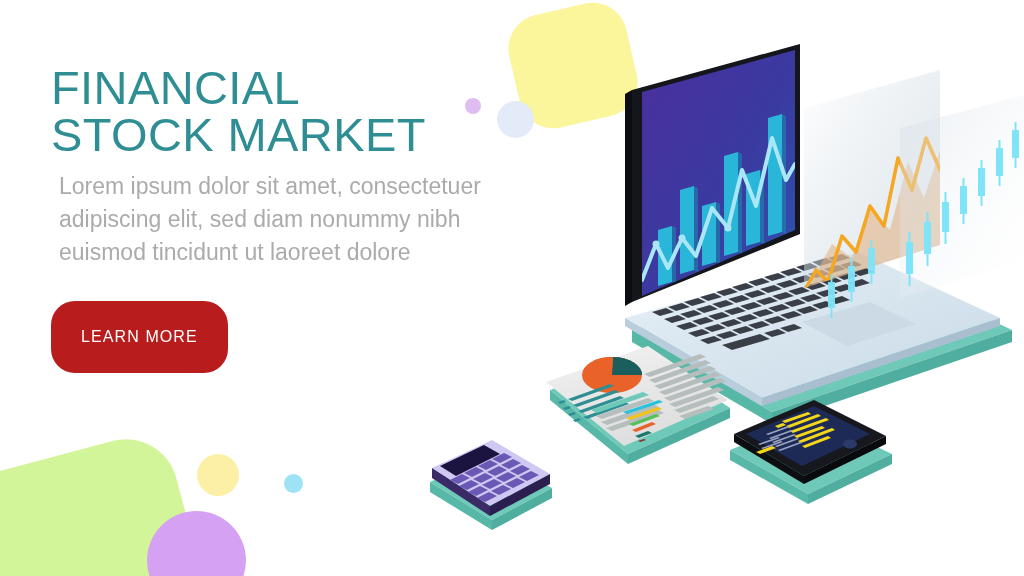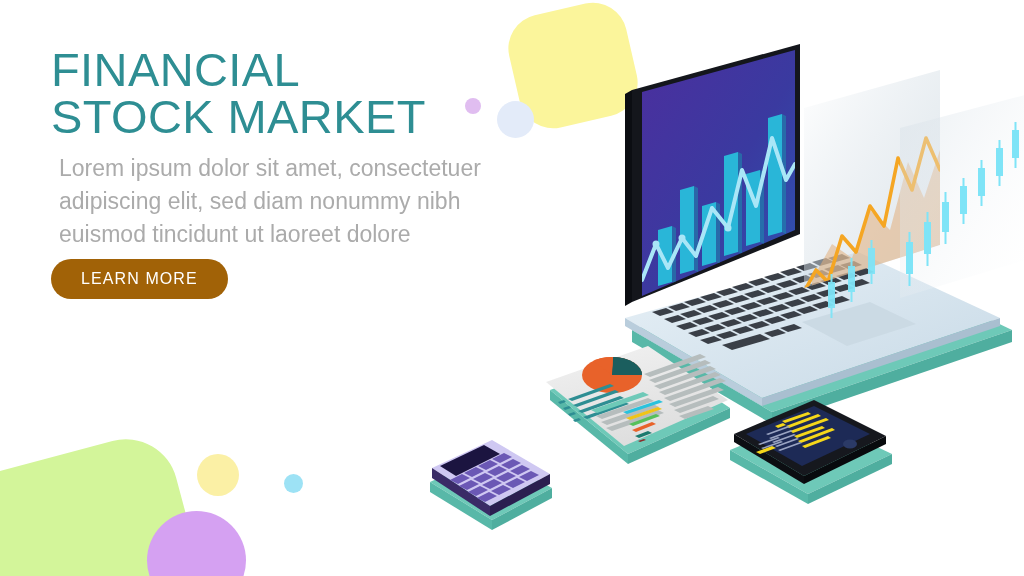--- a/index.html
+++ b/index.html
@@ -31,32 +31,32 @@
   #dot-purple{left:147px;top:511px;width:99px;height:99px;background:#D5A1F2;border-radius:50%;}
   #dot-yellow-low{left:197px;top:454px;width:42px;height:42px;background:#FBF0A5;border-radius:50%;}
   #dot-cyan-low{left:284px;top:474px;width:19px;height:19px;background:#9DE2F5;border-radius:50%;}
 
   
   #text-block{position:absolute;left:51px;top:46px;width:470px;}
   #headline{
     color:#2E8E93;
     font-size:47px;line-height:47px;
     font-weight:400;letter-spacing:0.4px;
-    margin:0 0 12px 0;white-space:pre-line;
+    margin:18px 0 12px 0;white-space:pre-line;
   }
   #subcopy{
     color:#ABABAB;
     font-size:23px;line-height:33px;
     font-weight:400;margin:8px;white-space:pre-line;
   }
   #cta-button{
-    display:inline-block;
-    background:#a16207;color:#ffffff;
+    display:inline-block;margin-top:24px;
+    background:#b91c1c;color:#ffffff;
     font-size:16px;letter-spacing:1.1px;
-    padding:11px 30px;border:none;border-radius:24px;
+    padding:27px 30px;border:none;border-radius:24px;
     cursor:pointer;font-family:"Liberation Sans", sans-serif;
   }
 
   
   #illustration{position:absolute;left:400px;top:30px;width:640px;height:530px;}
   #illustration svg{display:block;}
 </style>
 </head>
 <body>
 

